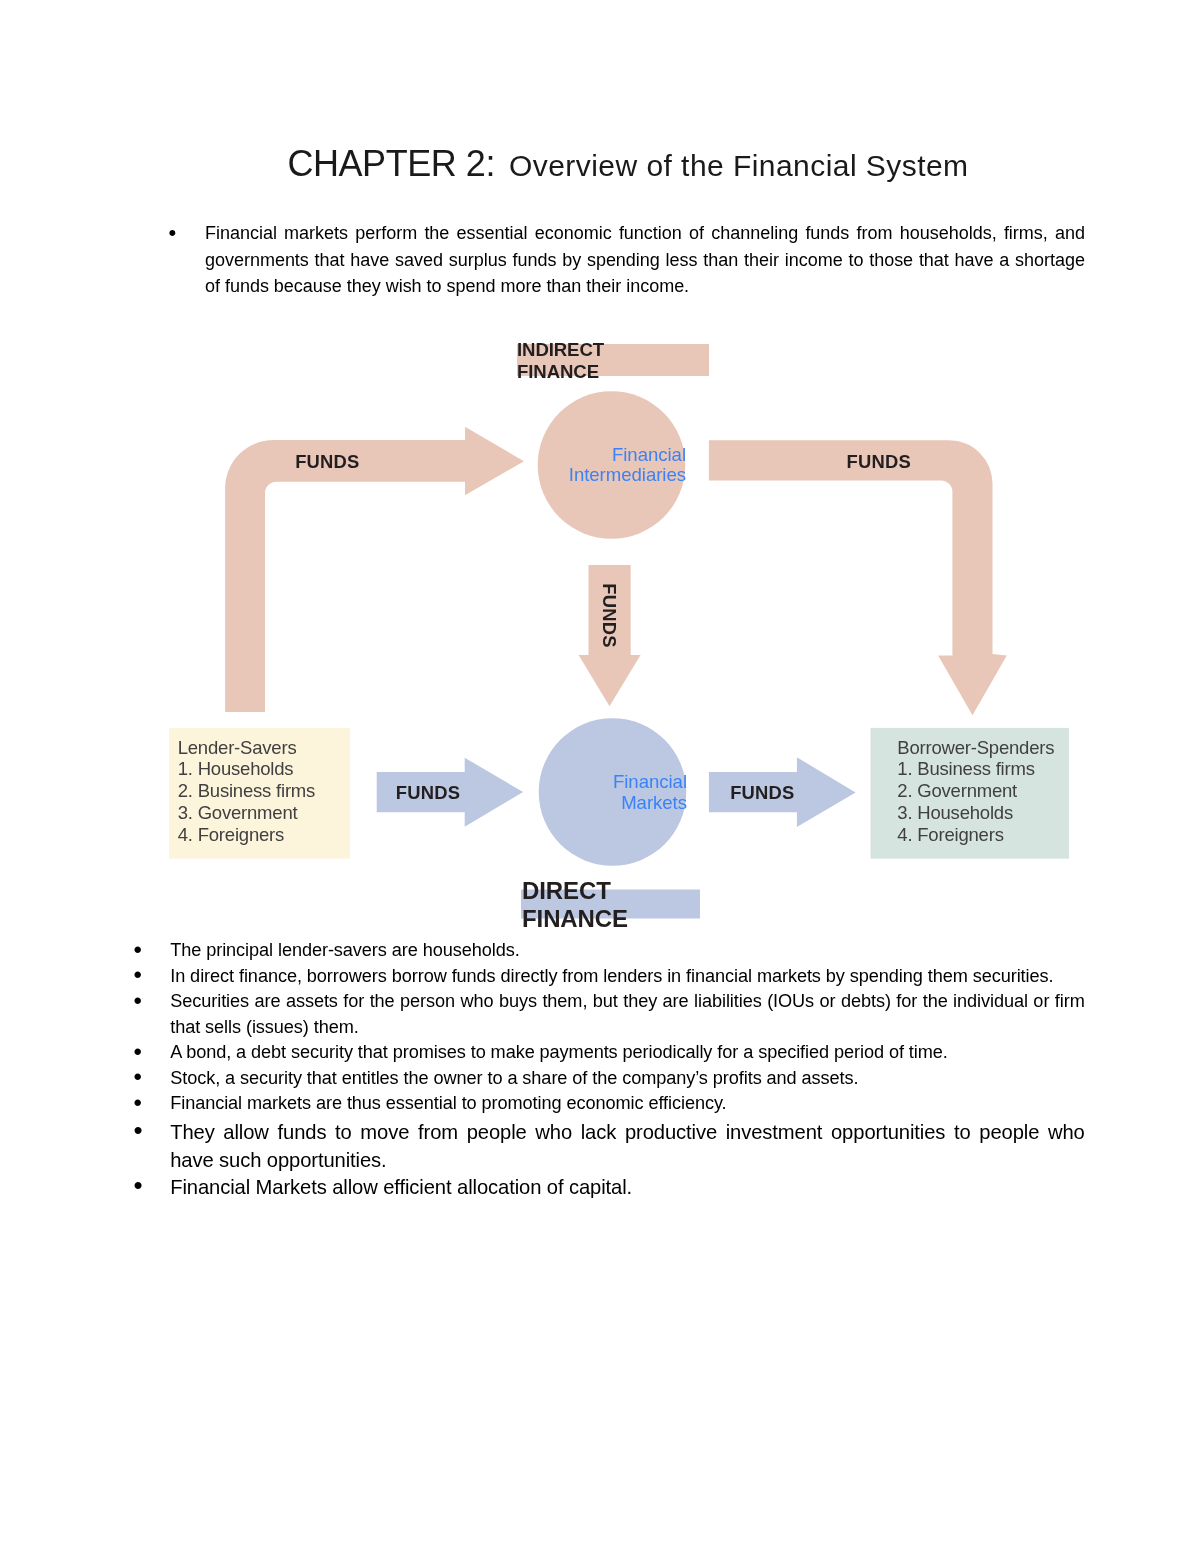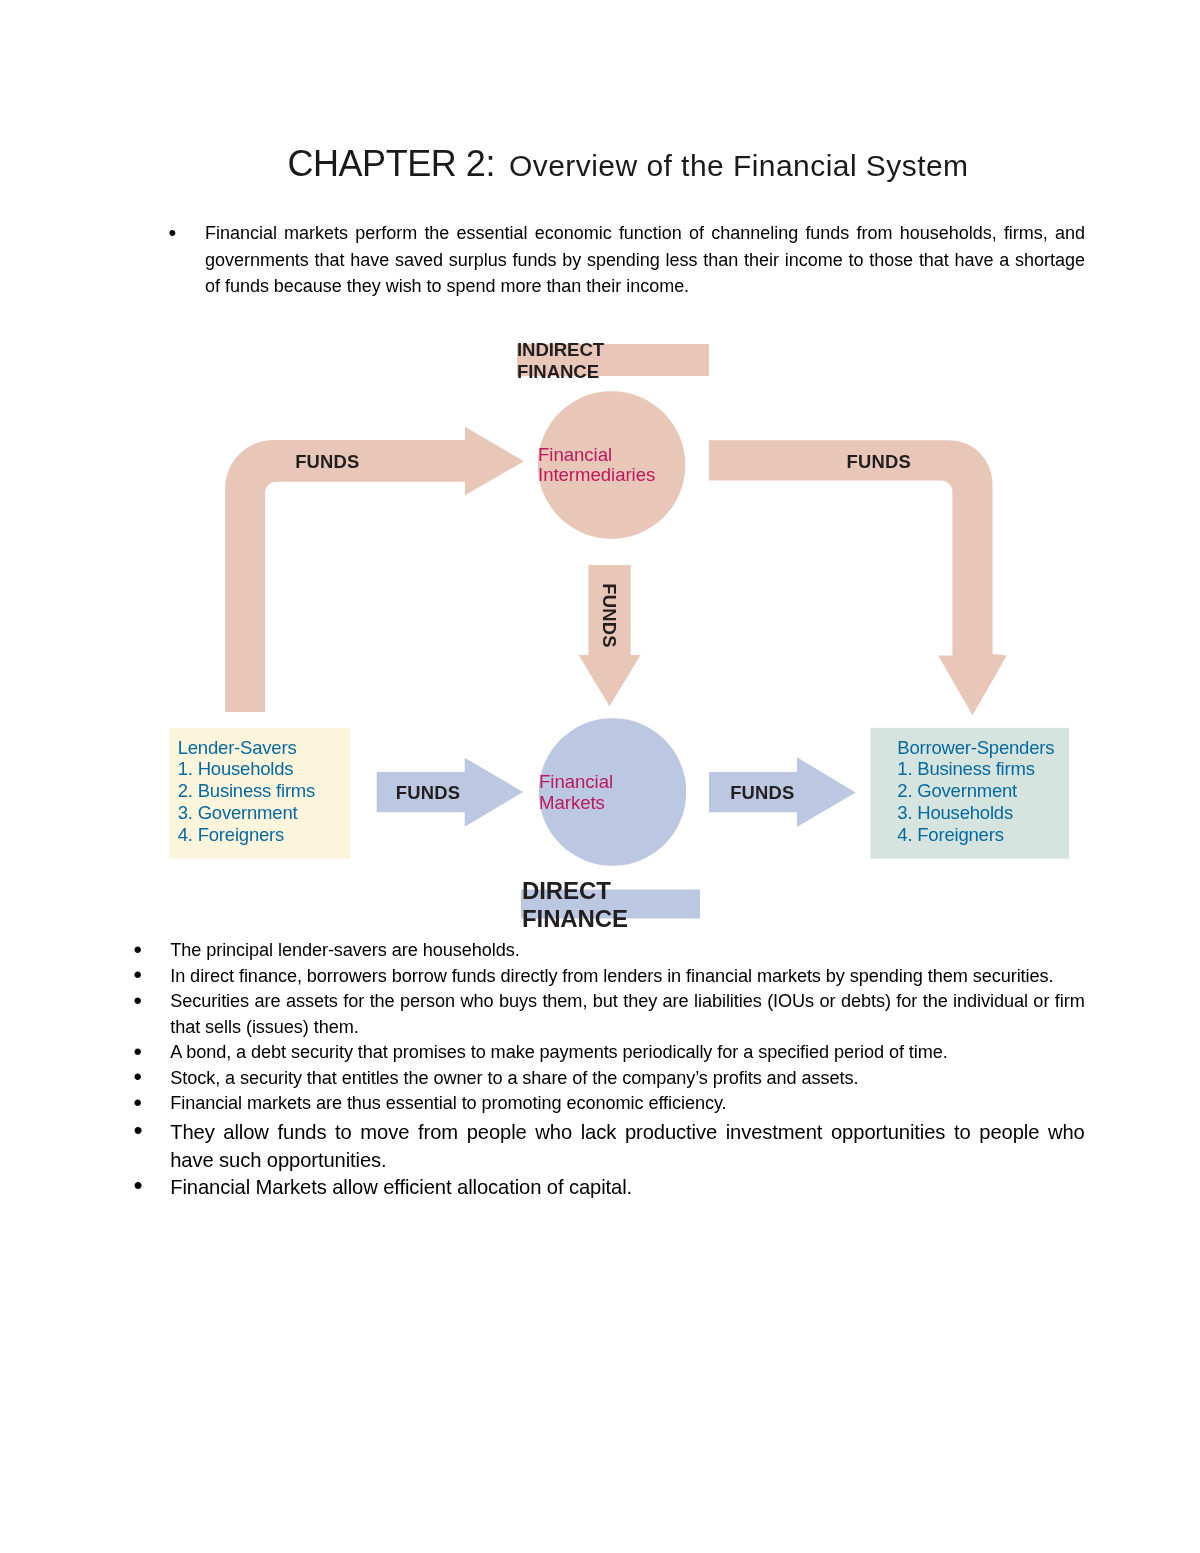--- a/index.html
+++ b/index.html
@@ -15,22 +15,22 @@
 
   
   .intro{position:absolute;left:141px;top:220.2px;width:916px;color:#000;}
   .intro .bul{position:absolute;left:-0.5px;top:-0.5px;font-size:22px;line-height:26.4px;}
   .intro .txt{margin:0;padding-left:36px;font-size:18px;line-height:26.4px;text-align:justify;letter-spacing:-0.02px;}
 
   
   .diagram{position:absolute;left:0;top:0;}
   .dlabel{position:absolute;font-weight:bold;color:#231f20;letter-spacing:0.2px;
           display:flex;align-items:center;justify-content:center;}
-  .circtext{position:absolute;text-align:left;color:#be185d;}
-  .boxtext{position:absolute;color:#0369a1;}
+  .circtext{position:absolute;text-align:right;color:#3b82f6;}
+  .boxtext{position:absolute;color:#404040;}
 
   
   .blist{position:absolute;left:106px;top:938px;width:950.7px;color:#000;}
   .bitem{position:relative;font-size:18.15px;line-height:25.55px;letter-spacing:-0.08px;}
   .bitem .bul{position:absolute;left:-0.6px;top:-1.4px;font-size:24px;}
   .bitem .txt{display:block;padding-left:36.2px;}
   .bitem.big{font-size:20.2px;line-height:27.8px;letter-spacing:-0.1px;}
   .bitem.big.first-big{margin-top:2px;}
   .bitem.big .bul{font-size:26px;top:-2.3px;}
   .bitem.just .txt{text-align:justify;}

